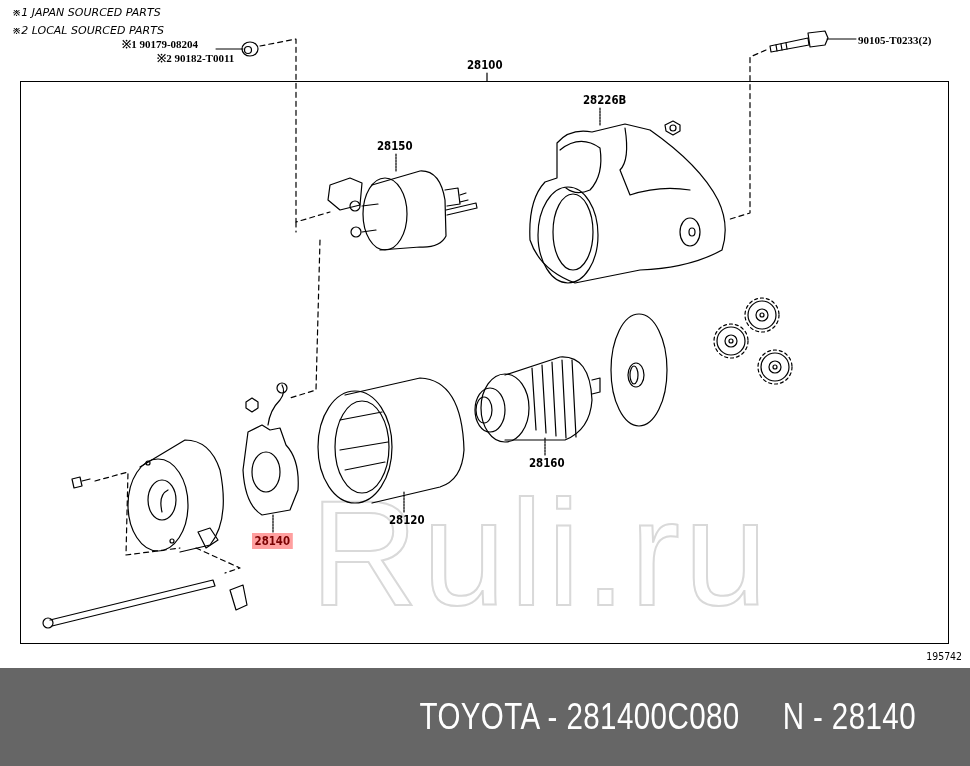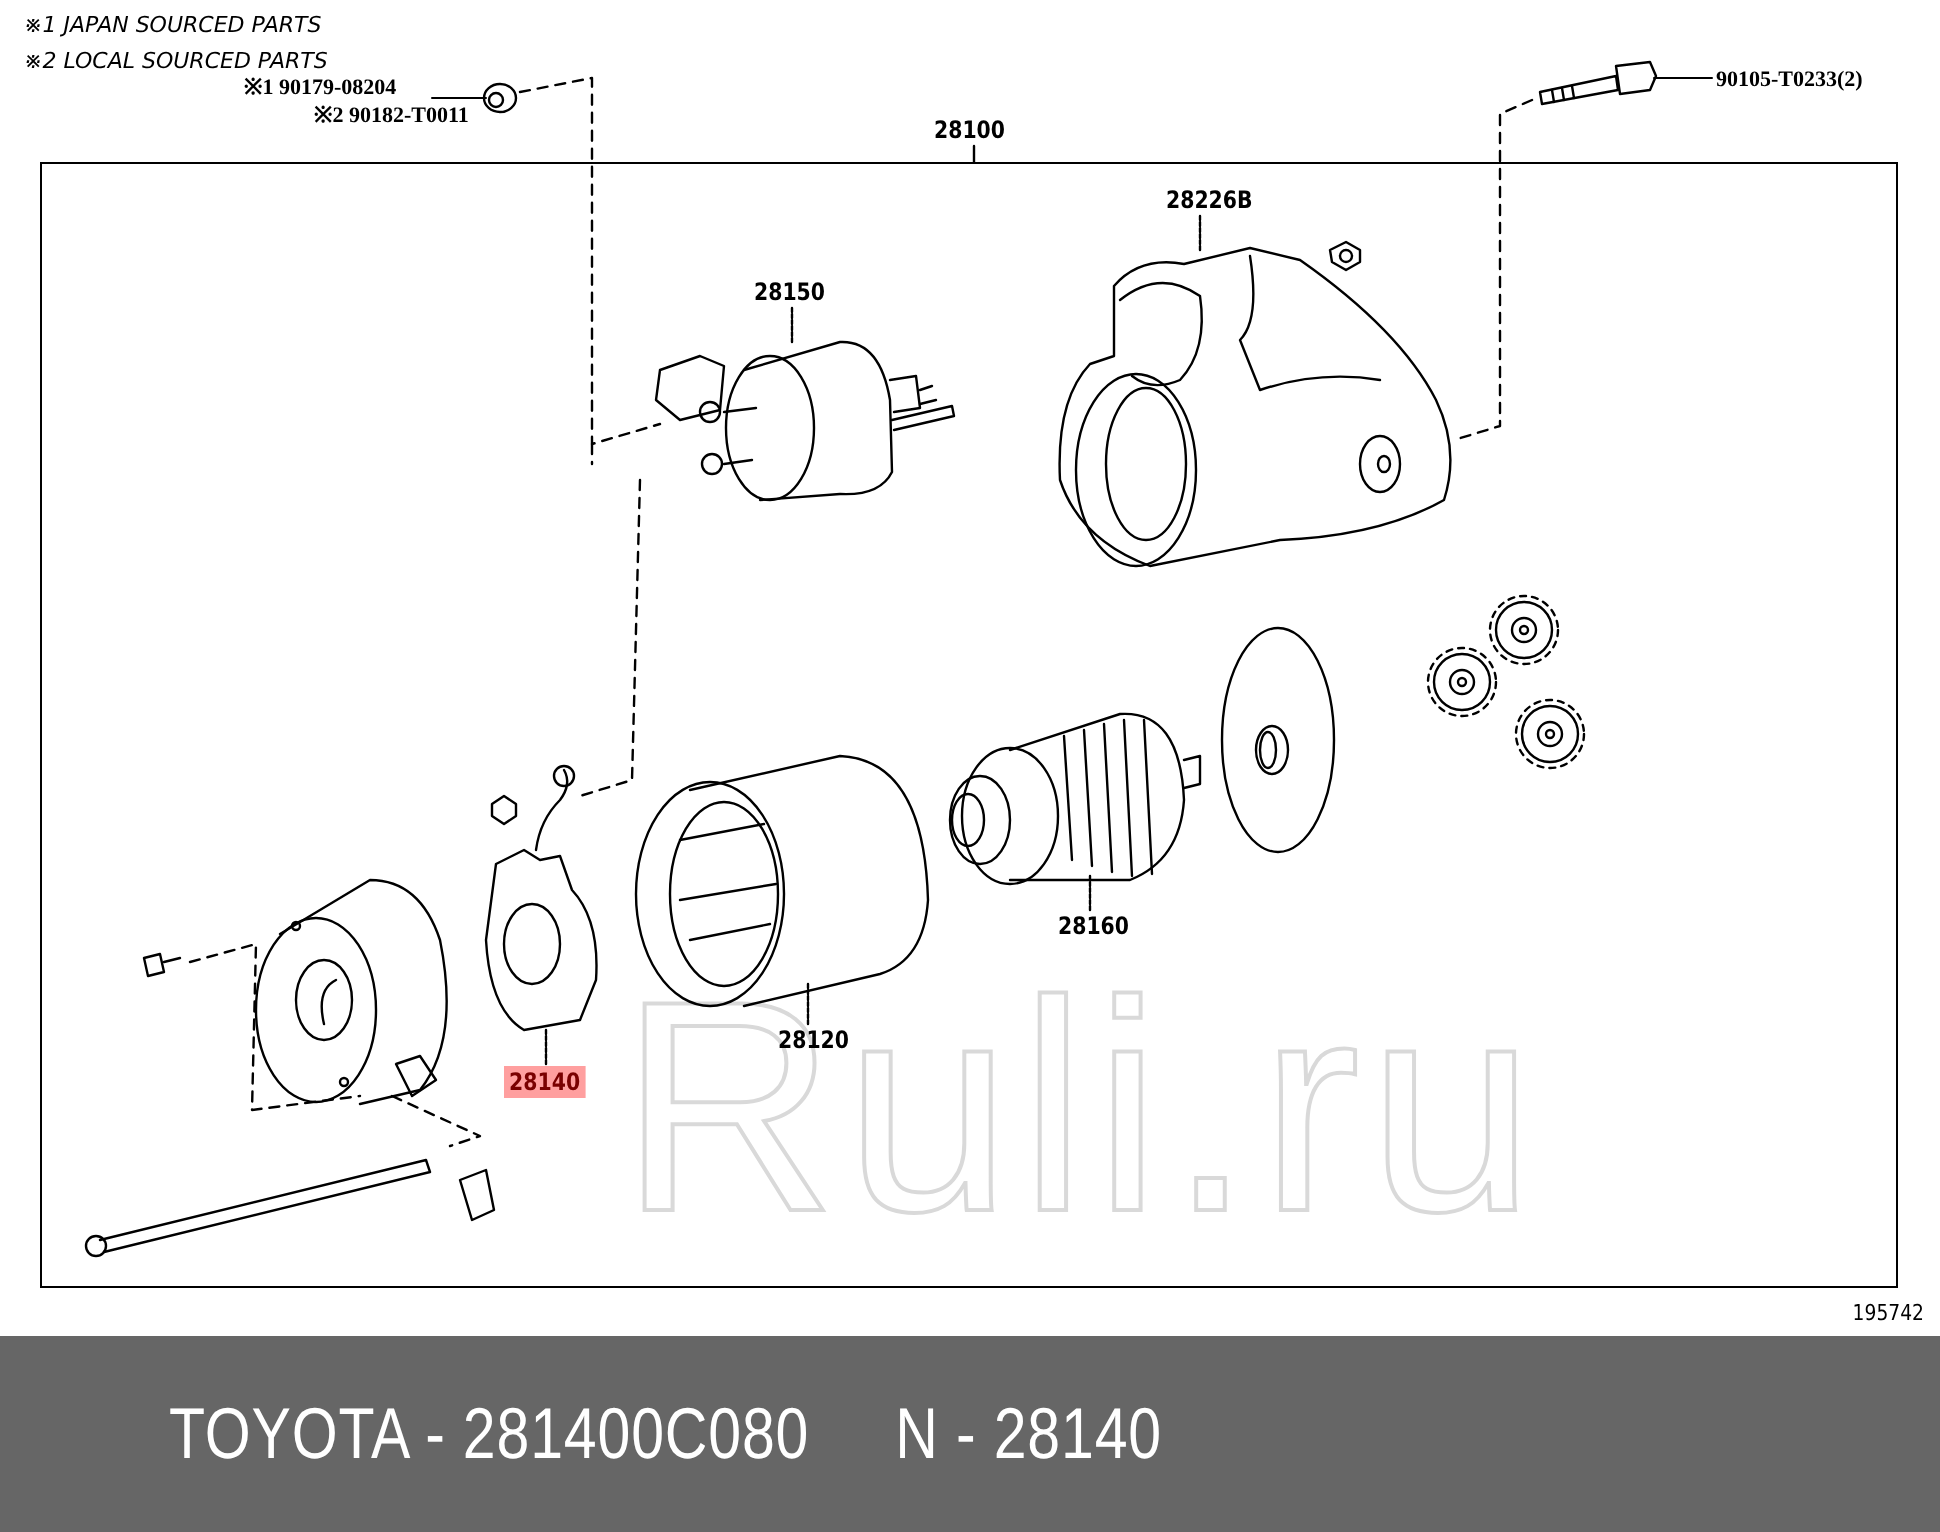--- a/index.html
+++ b/index.html
@@ -32,21 +32,21 @@
     position: absolute; left: 310px; top: 478px; font-size: 150px; line-height: 150px;
     font-family: "Liberation Sans", sans-serif; color: transparent;
     -webkit-text-stroke: 2px #d9d9d9; letter-spacing: 4px; pointer-events: none;
   }
   #figure-id {
     position: absolute; right: 8px; top: 650px; font-size: 11px;
     font-family: "DejaVu Sans", sans-serif; transform: scaleX(0.85); transform-origin: right top;
   }
   #footer {
     position: absolute; left: 0; top: 668px; width: 970px; height: 98px;
-    background: #666666; color: #ffffff; display: flex; align-items: center; justify-content: flex-start;
+    background: #666666; color: #ffffff; display: flex; align-items: center; justify-content: flex-end;
   }
   #footer-text {
     font-family: "Liberation Sans", sans-serif; font-size: 36px; letter-spacing: 0.5px;
     transform: scaleX(0.82); white-space: pre; margin-left: 30px;
   }
 </style>
 </head>
 <body>
 
 <div class="legend-line" style="top:6px;">※1 JAPAN SOURCED PARTS</div>

